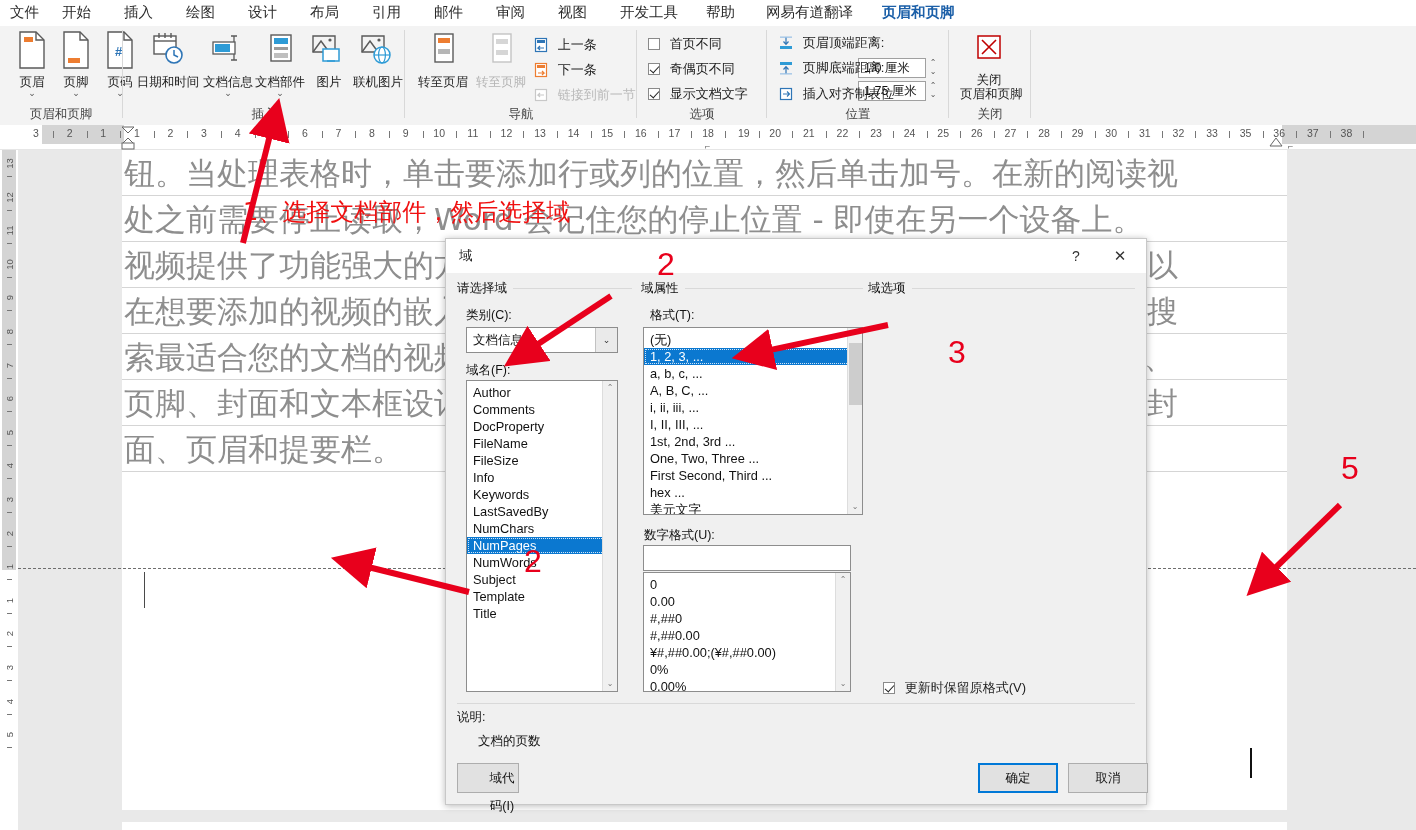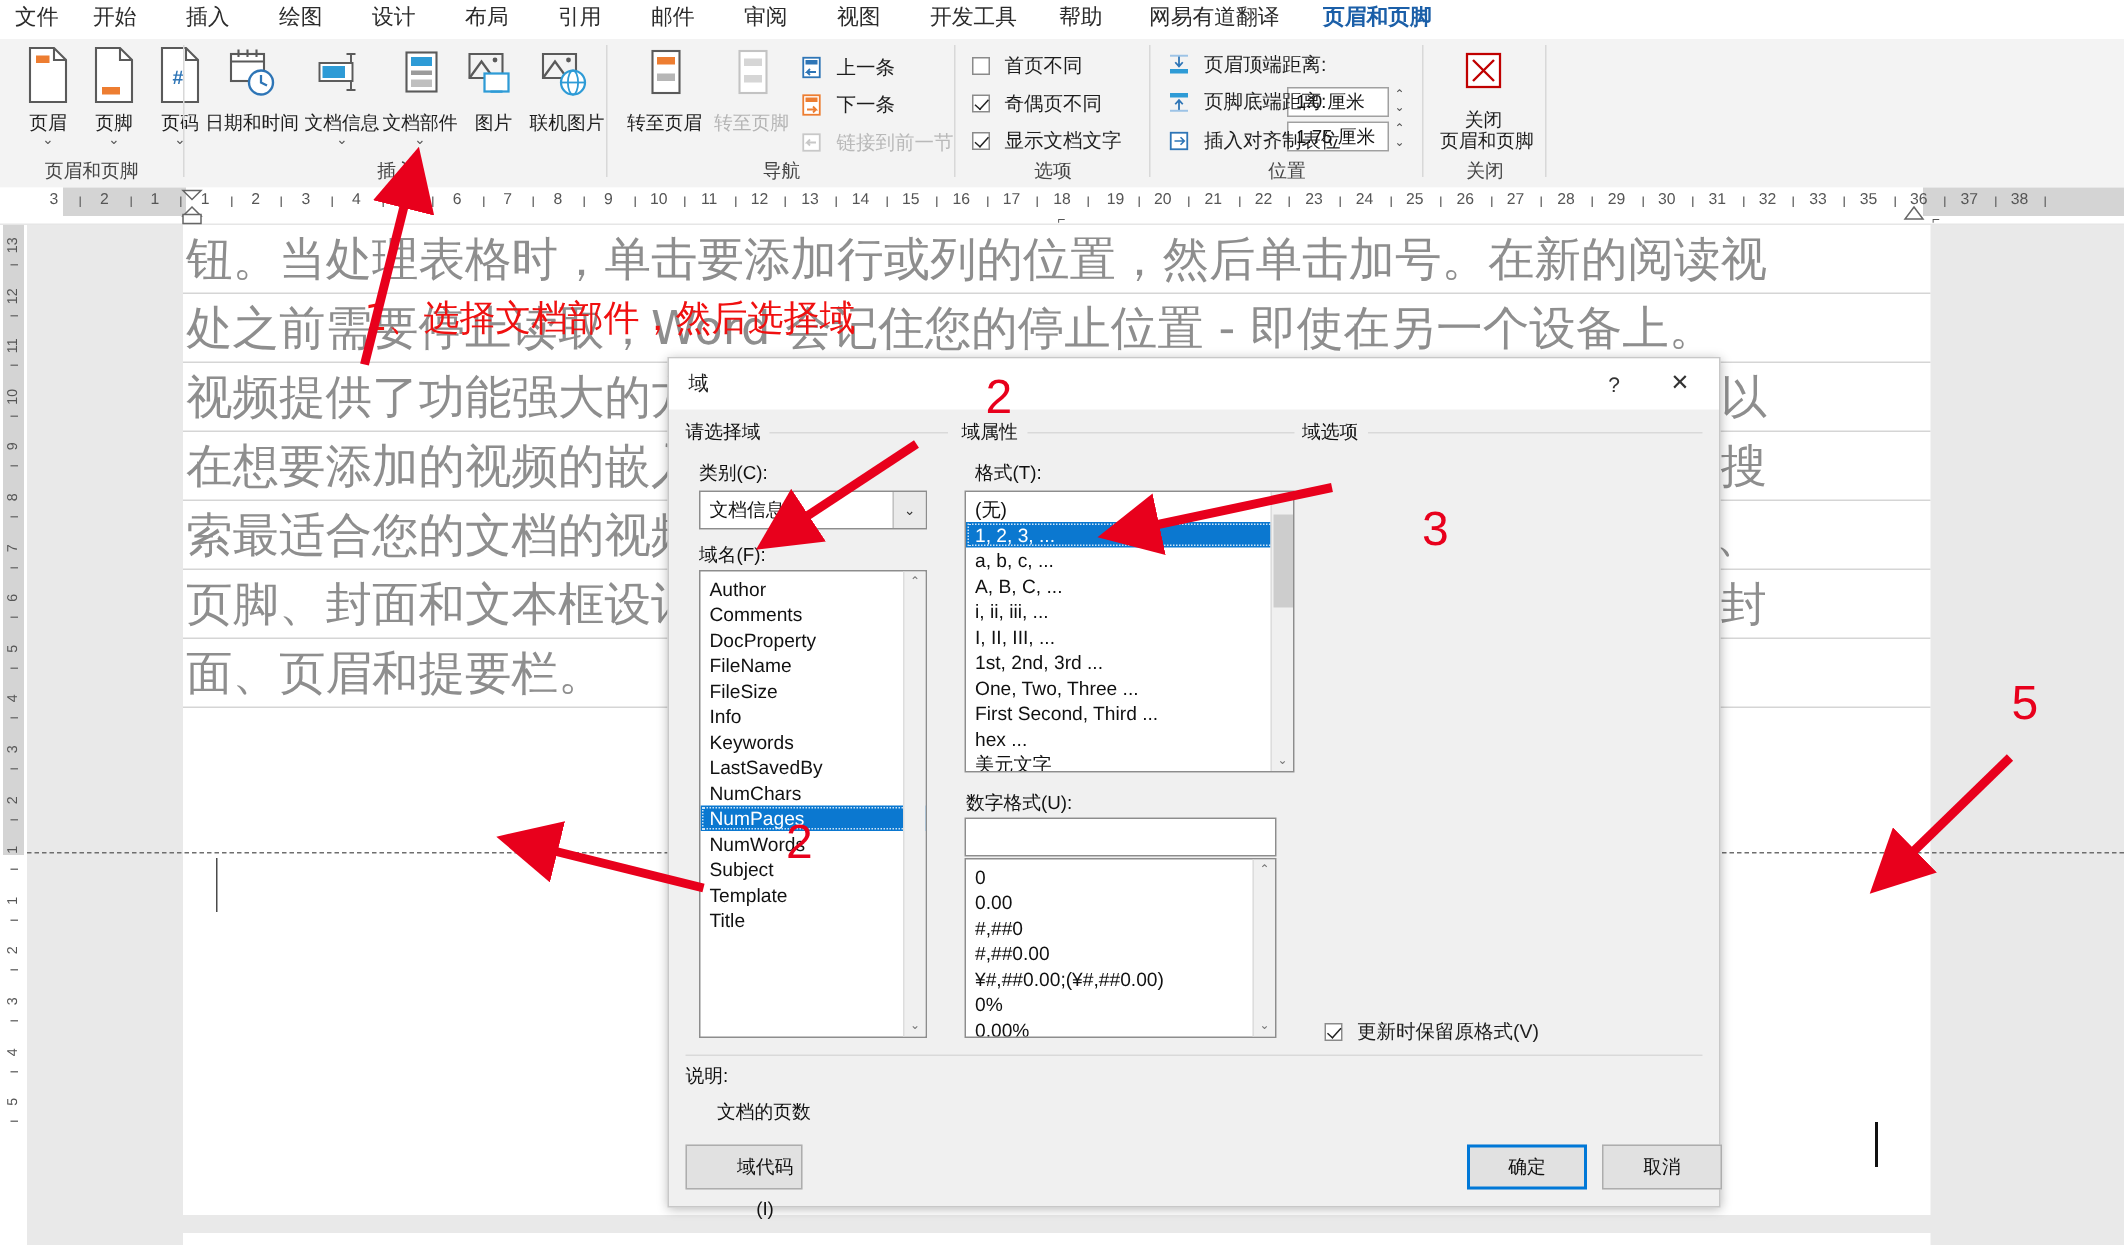--- a/index.html
+++ b/index.html
@@ -667,21 +667,21 @@
 
   <div class="smallrow" style="left:437px; top:440px; height:18px; line-height:18px;">
     <span class="cbx on"></span>
     <span>更新时保留原格式(V)</span>
   </div>
 
   <div class="grouprule" style="left:11px; top:464px; width:678px"></div>
   <div class="lbl" style="left:11px; top:470px">说明:</div>
   <div class="lbl" style="left:32px; top:494px">文档的页数</div>
 
-  <div class="btn" style="left:11px; top:524px; width:78px; height:30px; line-height:28px;padding-left:28px;">域代码(I)</div>
+  <div class="btn" style="left:11px; top:524px; width:62px; height:30px; line-height:28px;padding-left:28px;">域代码(I)</div>
   <div class="btn primary" style="left:532px; top:524px; width:80px; height:30px; line-height:26px;">确定</div>
   <div class="btn" style="left:622px; top:524px; width:80px; height:30px; line-height:28px;">取消</div>
 </div>
 
 <div id="ann-text">1、选择文档部件，然后选择域</div>
 <div class="ann-num" style="left:657px; top:248px">2</div>
 <div class="ann-num" style="left:524px; top:545px">2</div>
 <div class="ann-num" style="left:948px; top:336px">3</div>
 <div class="ann-num" style="left:1341px; top:452px">5</div>
 

